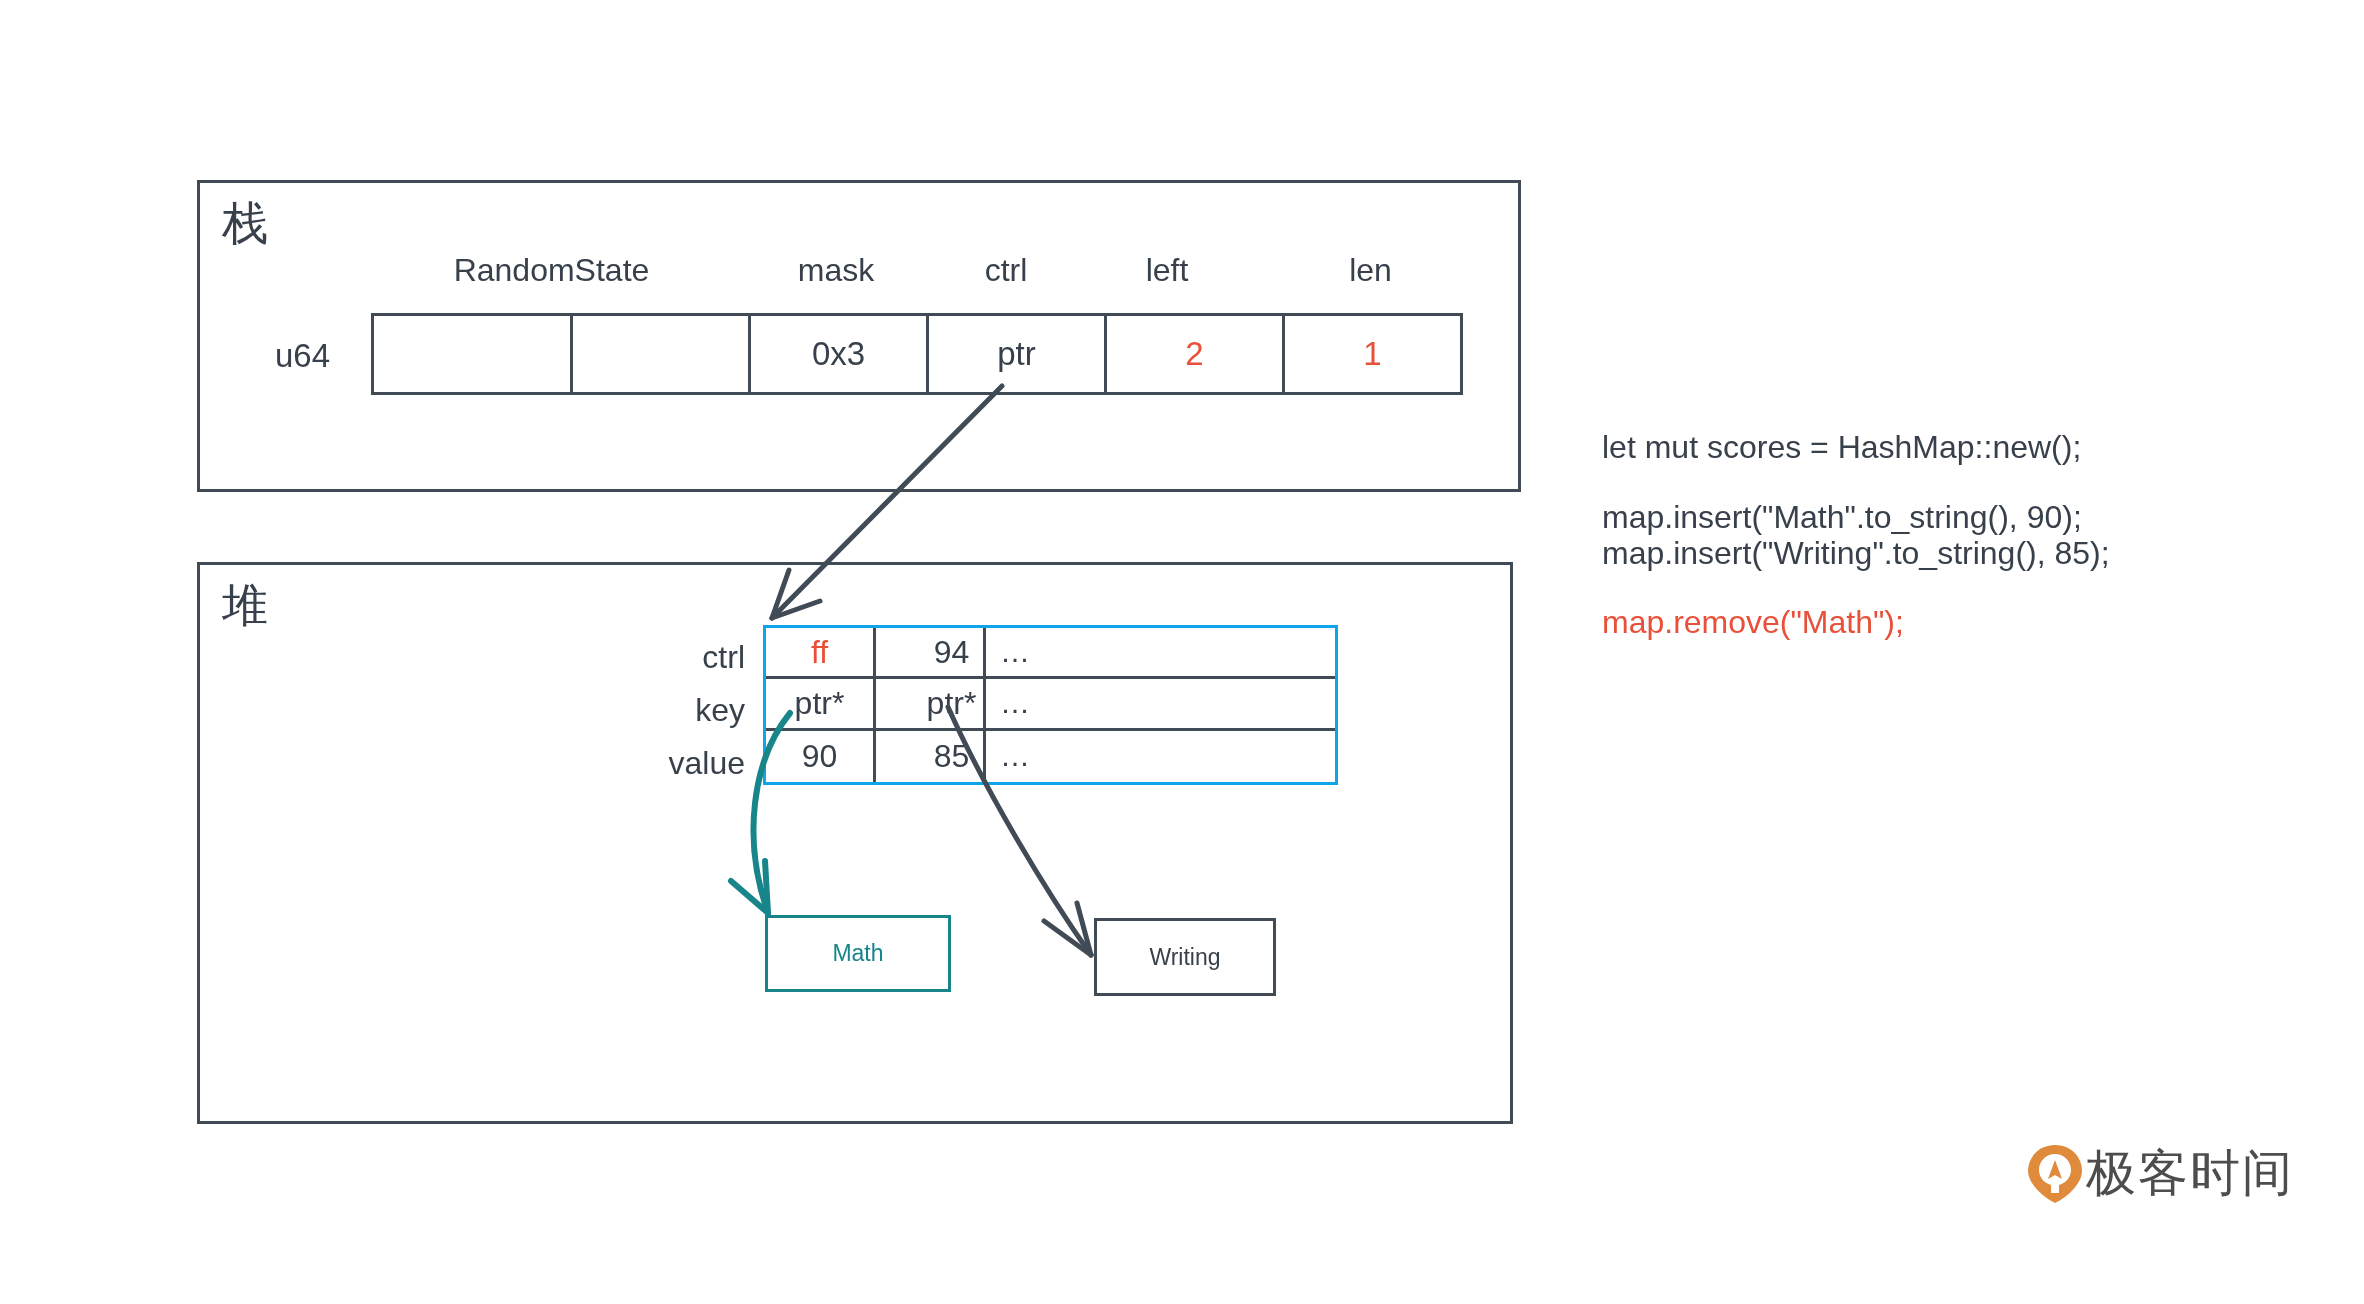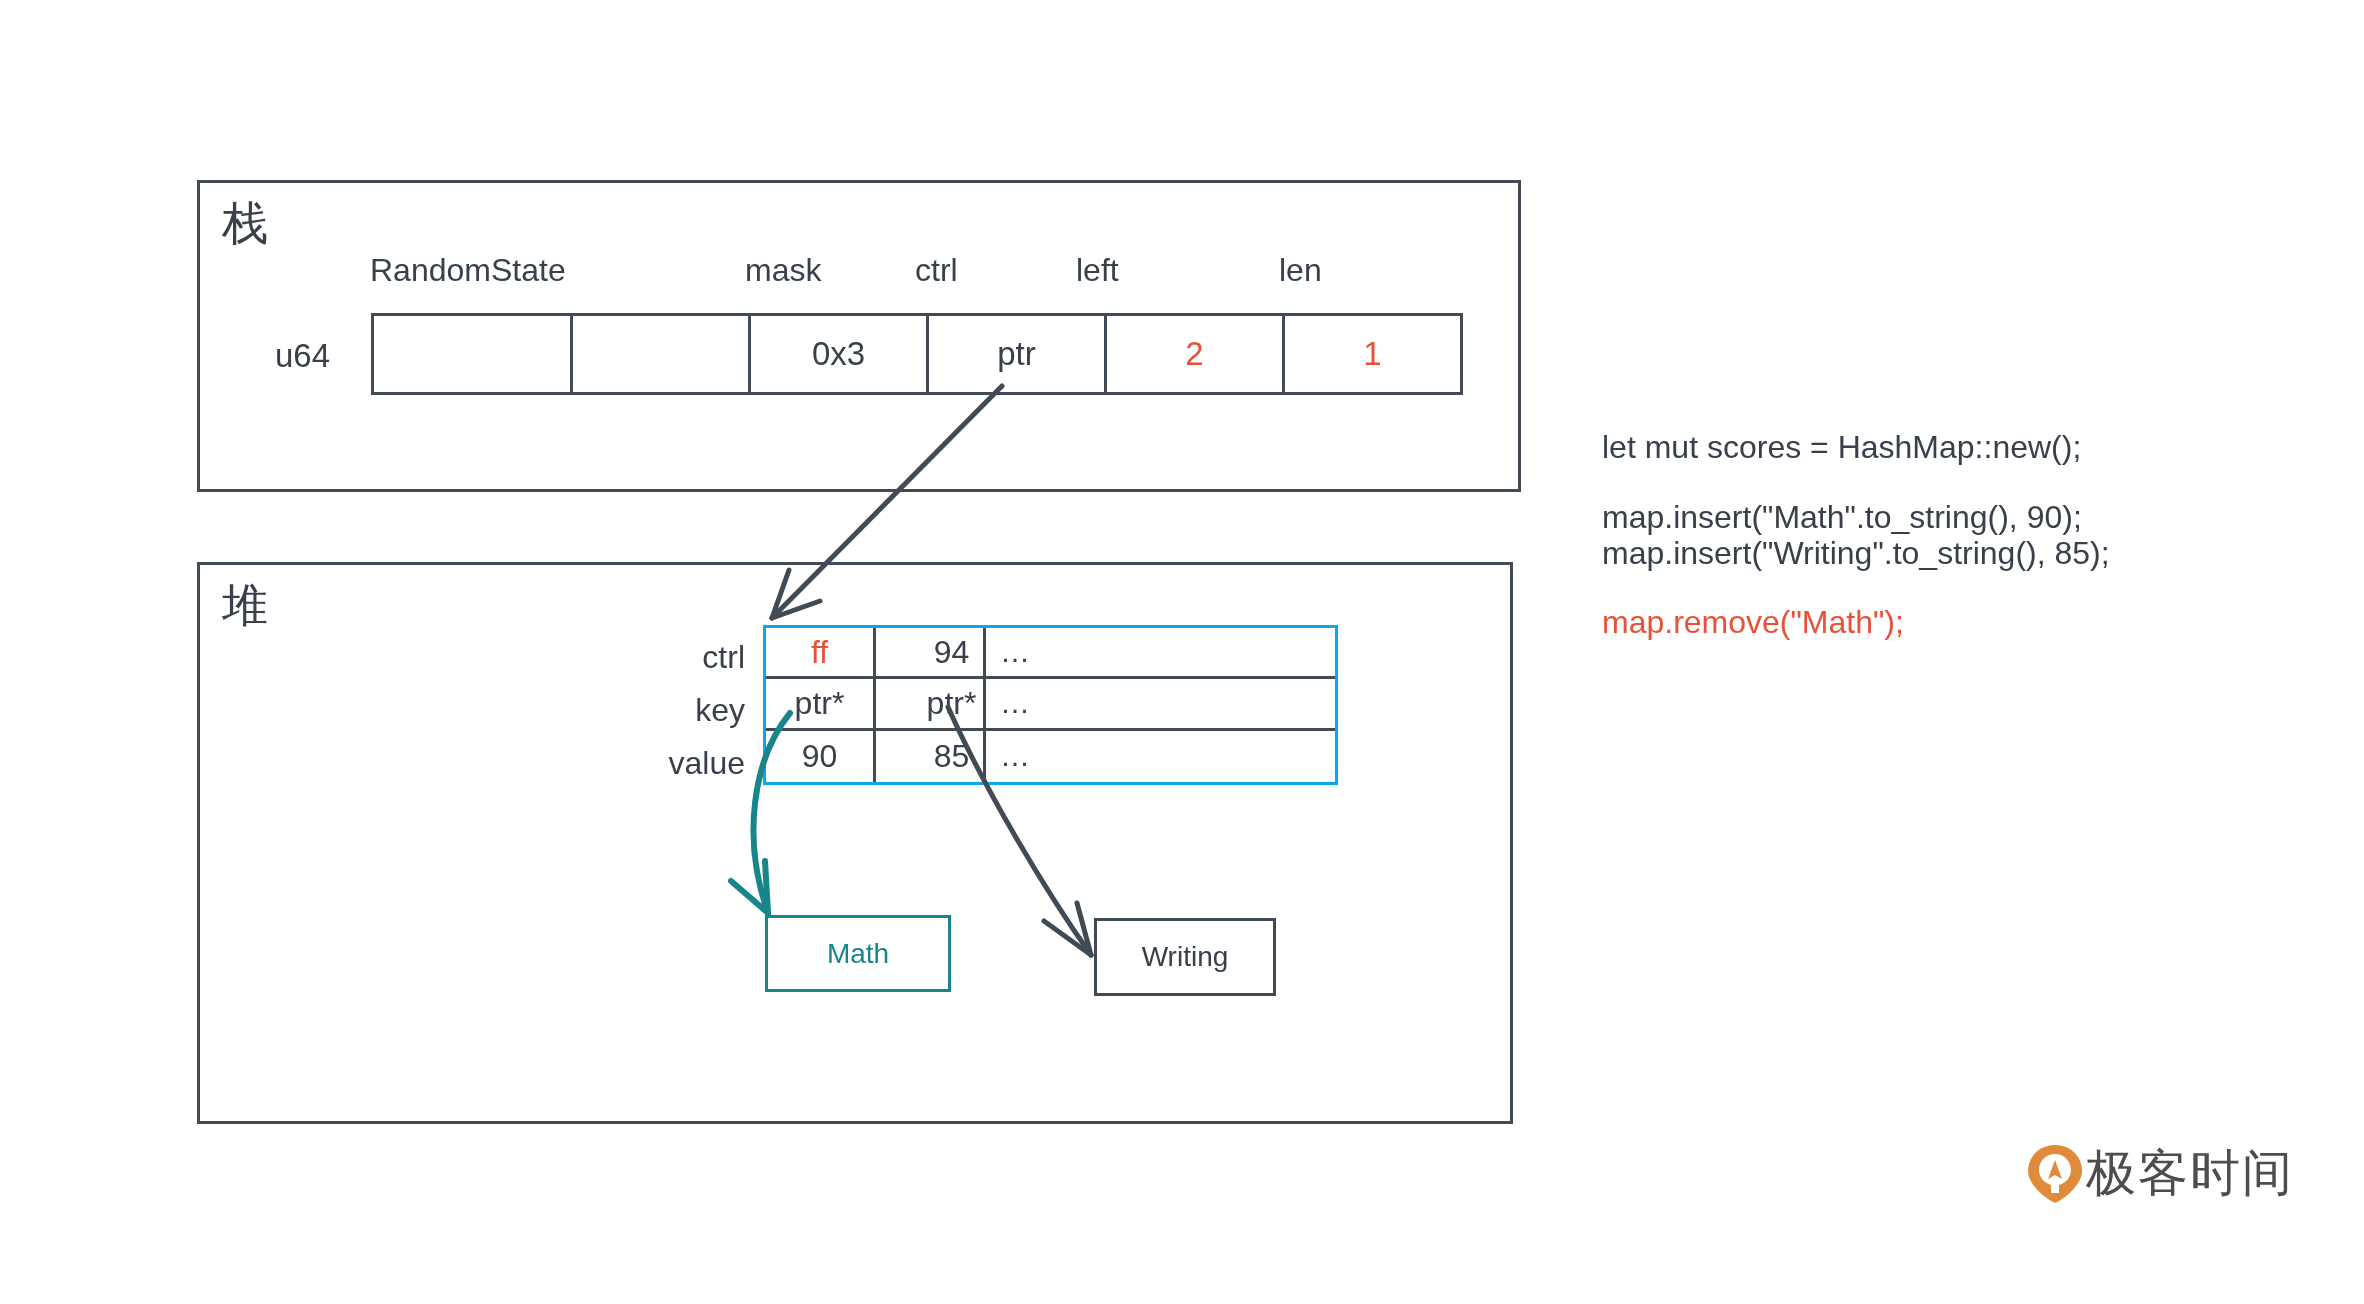--- a/index.html
+++ b/index.html
@@ -11,21 +11,21 @@
   .region{position:absolute;border:3px solid #414b56;background:#ffffff;box-sizing:border-box;}
   #stack-region{left:197px;top:180px;width:1324px;height:312px;}
   #heap-region{left:197px;top:562px;width:1316px;height:562px;}
 
   .region-title{position:absolute;font-size:46px;color:#38414b;line-height:1;}
   #stack-title{left:222px;top:200px;}
   #heap-title{left:222px;top:582px;}
 
   
   #stack-headers{position:absolute;left:370px;top:252px;width:1092px;height:40px;}
-  #stack-headers .hd{position:absolute;font-size:32px;color:#38414b;text-align:left;white-space:nowrap;top:0;}
+  #stack-headers .hd{position:absolute;font-size:32px;color:#38414b;text-align:center;white-space:nowrap;top:0;}
 
   #stack-table{position:absolute;left:371px;top:313px;width:1092px;height:82px;
                display:flex;border:3px solid #414b56;box-sizing:border-box;padding-left:21px;}
   #stack-table .cell{flex:1 1 0;border-right:3px solid #414b56;display:flex;
                      align-items:center;justify-content:center;font-size:33px;color:#38414b;box-sizing:border-box;}
   #stack-table .cell:last-child{border-right:none;}
   #stack-table .cell.accent{color:#e8503a;}
 
   #u64-label{position:absolute;left:275px;top:337px;font-size:33px;color:#38414b;}
 
@@ -40,21 +40,21 @@
   #heap-table .c.w2{width:110px;padding-left:44px;}
   #heap-table .c.w3{flex:1 1 auto;border-right:none;justify-content:flex-start;padding-left:14px;font-size:30px;letter-spacing:2px;}
   #heap-table .c.accent{color:#e8503a;}
 
   .rowlabel{position:absolute;font-size:32px;color:#38414b;text-align:right;white-space:nowrap;}
   #lbl-ctrl{left:640px;top:639px;width:105px;}
   #lbl-key{left:640px;top:692px;width:105px;}
   #lbl-value{left:630px;top:745px;width:115px;}
 
   
-  .strbox{position:absolute;box-sizing:border-box;display:flex;align-items:center;justify-content:center;font-size:28px;}
+  .strbox{position:absolute;box-sizing:border-box;display:flex;align-items:center;justify-content:center;font-size:23px;}
   #math-box{left:765px;top:915px;width:186px;height:77px;border:3px solid #17858a;color:#17858a;}
   #writing-box{left:1094px;top:918px;width:182px;height:78px;border:3px solid #414b56;color:#38414b;}
 
   
   #arrows{position:absolute;left:0;top:0;width:2364px;height:1304px;pointer-events:none;}
 
   
   #code-panel{position:absolute;left:1602px;top:430px;width:680px;color:#38414b;font-size:32px;line-height:1.12;}
   #code-panel .blk{margin-bottom:34px;}
   #code-panel .ln{white-space:nowrap;}

